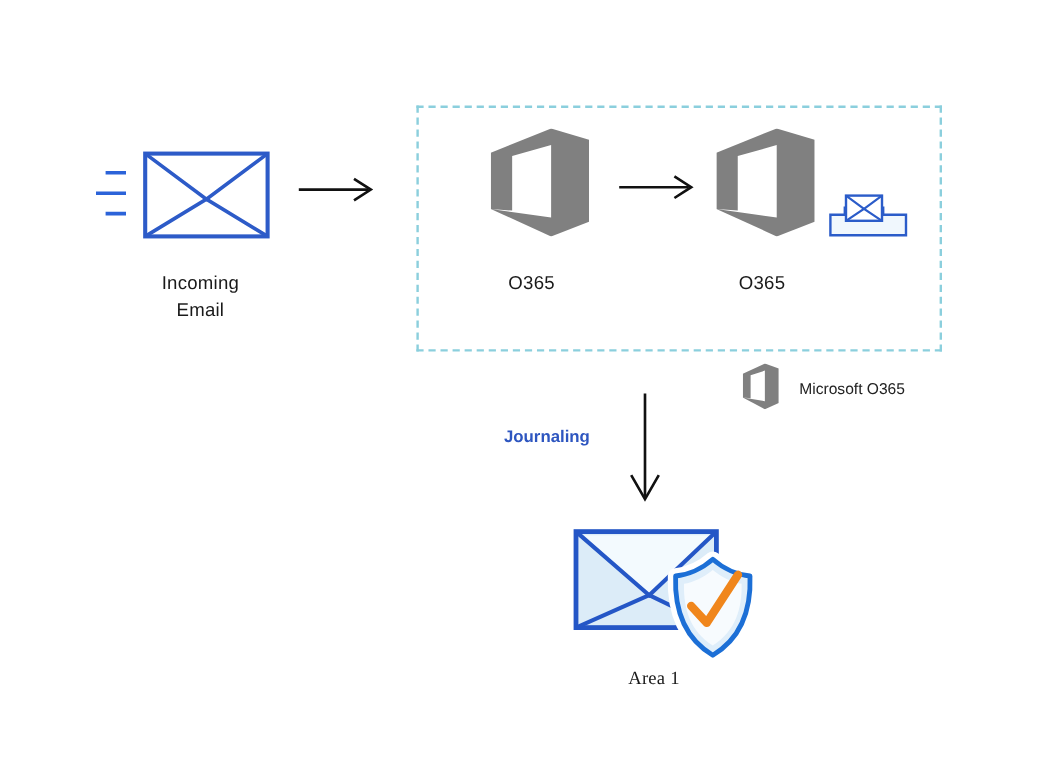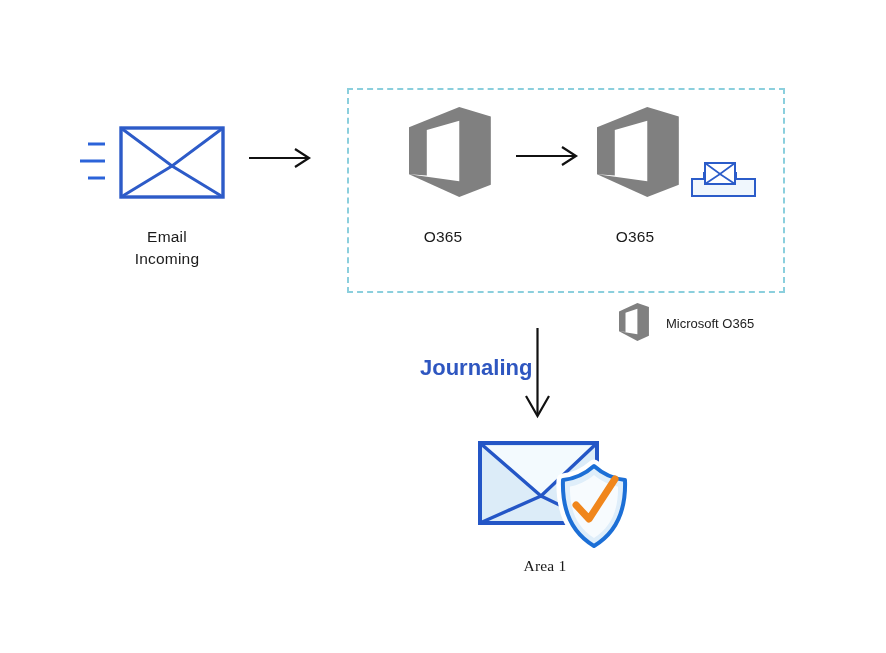--- a/index.html
+++ b/index.html
@@ -28,21 +28,21 @@
     font-size:15.5px;line-height:22px;color:var(--ink);
     letter-spacing:0.2px;
   }
   .dashed-box{
     left:347px;top:88px;width:434px;height:201px;
     border:2px dashed var(--dash);
     background:transparent;
   }
   .journal-label{
     left:420px;top:355px;
-    font-size:22px;font-weight:600;color:var(--journal);text-align:center;
+    font-size:14px;font-weight:600;color:var(--journal);text-align:center;
   }
   .legend-label{
     left:666px;top:316px;
     font-size:13px;color:#222222;text-align:right;
   }
   svg{display:block;}
 </style>
 </head>
 <body>
 
@@ -55,22 +55,22 @@
   <g>
     <rect x="46" y="10" width="102" height="69" fill="#ffffff" stroke="#2d5bc8" stroke-width="3.4"></rect>
     <g stroke="#2d5bc8" stroke-width="3" fill="none">
       <path d="M46 10 L97 48 L148 10"></path>
       <path d="M46 79 L97 48 L148 79"></path>
     </g>
   </g>
 </svg>
 
 <div class="abs node-label" style="left:102px;top:226px;">
+  <div>Incoming</div>
   <div>Email</div>
-  <div>Incoming</div>
 </div>
 
 <svg class="abs" style="left:246px;top:144px;" width="70" height="28" viewBox="0 0 70 28">
   <g stroke="#111111" stroke-width="2.2" fill="none">
     <line x1="3" y1="14" x2="61" y2="14"></line>
     <polyline points="49,5 63,14 49,23"></polyline>
   </g>
 </svg>
 
 <div class="abs dashed-box"></div>

